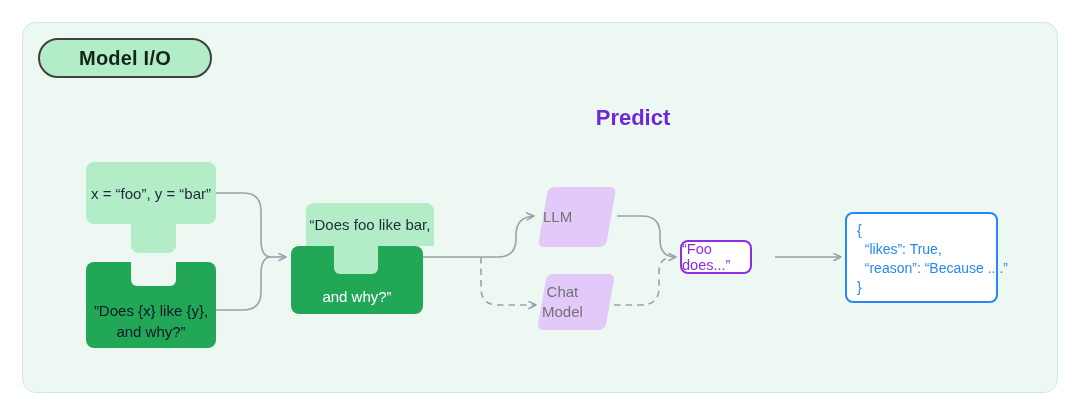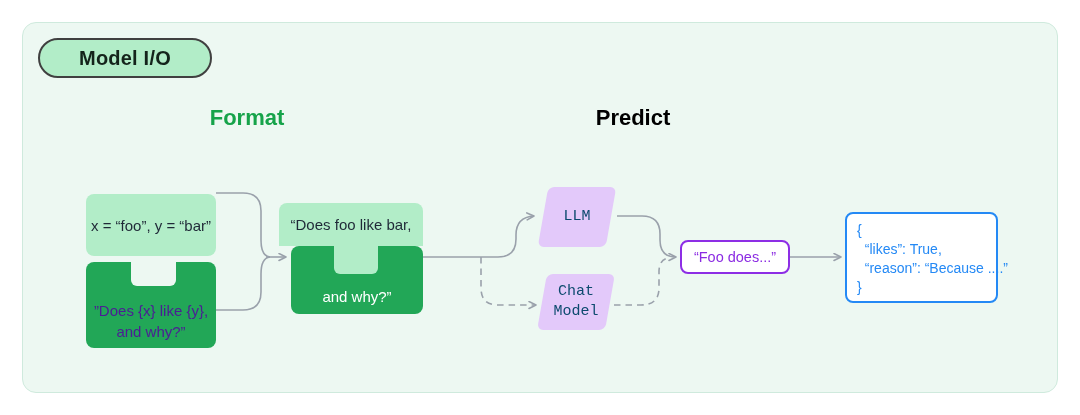--- a/index.html
+++ b/index.html
@@ -33,82 +33,82 @@
   }
   .stage-heading {
     position: absolute;
     top: 105px;
     width: 140px;
     text-align: center;
     font-size: 22px;
     font-weight: 700;
   }
   .h-format  { left: 177px; color: #16a34a; }
-  .h-predict { left: 563px; color: #000000; }
+  .h-predict { left: 563px; color: #6d28d9; }
   .h-parse   { left: 850px; color: #2489f5; }
 
   .shape { position: absolute; }
   .lg { background: #b2edc8; }
   .dg { background: #22a757; }
 
   .lp-main {
     left: 86px; top: 162px; width: 130px; height: 62px;
     border-radius: 8px;
     display: flex; align-items: center; justify-content: center;
-    font-size: 15px; color: #1f2937; margin-top: 32px;
+    font-size: 15px; color: #1f2937;
   }
   .lp-tab { left: 131px; top: 200px; width: 45px; height: 53px; border-radius: 0 0 8px 8px; }
   .dp-main {
     left: 86px; top: 262px; width: 130px; height: 86px;
     border-radius: 8px;
     display: flex; align-items: flex-end; justify-content: center;
     padding-bottom: 6px;
-    font-size: 15px; line-height: 21px; color: #4c1d95;
+    font-size: 15px; line-height: 21px; color: #0f172a;
     text-align: center; white-space: pre-line;
   }
   .dp-notch {
     left: 131px; top: 262px; width: 45px; height: 24px;
     background: #edf8f2; border-radius: 0 0 6px 6px;
   }
   .mid-dark {
     left: 291px; top: 246px; width: 132px; height: 68px;
     border-radius: 8px;
     display: flex; align-items: flex-end; justify-content: center;
     padding-bottom: 9px;
     font-size: 15px; color: #ffffff;
   }
   .mid-light {
-    left: 279px; top: 203px; width: 144px; height: 43px;
+    left: 306px; top: 203px; width: 128px; height: 43px;
     border-radius: 8px 8px 0 0;
     display: flex; align-items: center; justify-content: center;
     font-size: 15px; color: #1f2937;
   }
   .mid-tab { left: 334px; top: 246px; width: 44px; height: 28px; border-radius: 0 0 6px 6px; }
 
   .para {
     position: absolute;
-    display: flex; align-items: center; justify-content: center;
-    font-size: 15px; line-height: 20px; color: #0c4a6e;
-    text-align: center; white-space: pre-line; font-family: Liberation Mono, monospace;
+    display: flex; align-items: center; justify-content: flex-start;
+    font-size: 15px; line-height: 20px; color: #737373;
+    text-align: center; white-space: pre-line;
   }
   .para::before {
     content: "";
     position: absolute; inset: 0;
     background: #e3c9fa;
     border-radius: 6px;
     transform: skewX(-10deg);
     z-index: 0;
   }
   .para span { position: relative; z-index: 1; }
   .p-llm  { left: 543px; top: 187px; width: 68px; height: 60px; }
   .p-chat { left: 542px; top: 274px; width: 68px; height: 56px; }
 
   .foo-box {
     position: absolute;
-    left: 680px; top: 240px; width: 110px; height: 34px;
+    left: 680px; top: 240px; width: 72px; height: 34px;
     background: #ffffff;
     border: 2.5px solid #8d2ee5;
     border-radius: 8px;
     display: flex; align-items: center; justify-content: center;
     font-size: 14.5px; color: #8b2be2;
   }
   .json-box {
     position: absolute;
     left: 845px; top: 212px; width: 153px; height: 91px;
     background: #ffffff;
@@ -127,21 +127,20 @@
 <body>
 
 <div class="page">
 
   <div class="panel"></div>
 
   <div class="badge">
     <span>Model I/O</span>
   </div>
 
-  <div class="stage-heading h-format">Format</div>
   <div class="stage-heading h-predict">Predict</div>
 
   <svg class="connectors" width="1080" height="415" viewBox="0 0 1080 415">
     <defs>
       <marker id="arrow" markerWidth="10" markerHeight="10" refX="8" refY="4.5" orient="auto" markerUnits="userSpaceOnUse">
         <path d="M1,1 L8,4.5 L1,8" fill="none" stroke="#9aa1ab" stroke-width="1.6" stroke-linecap="round" stroke-linejoin="round"></path>
       </marker>
     </defs>
     <g fill="none" stroke="#9aa1ab" stroke-width="1.6">
 

